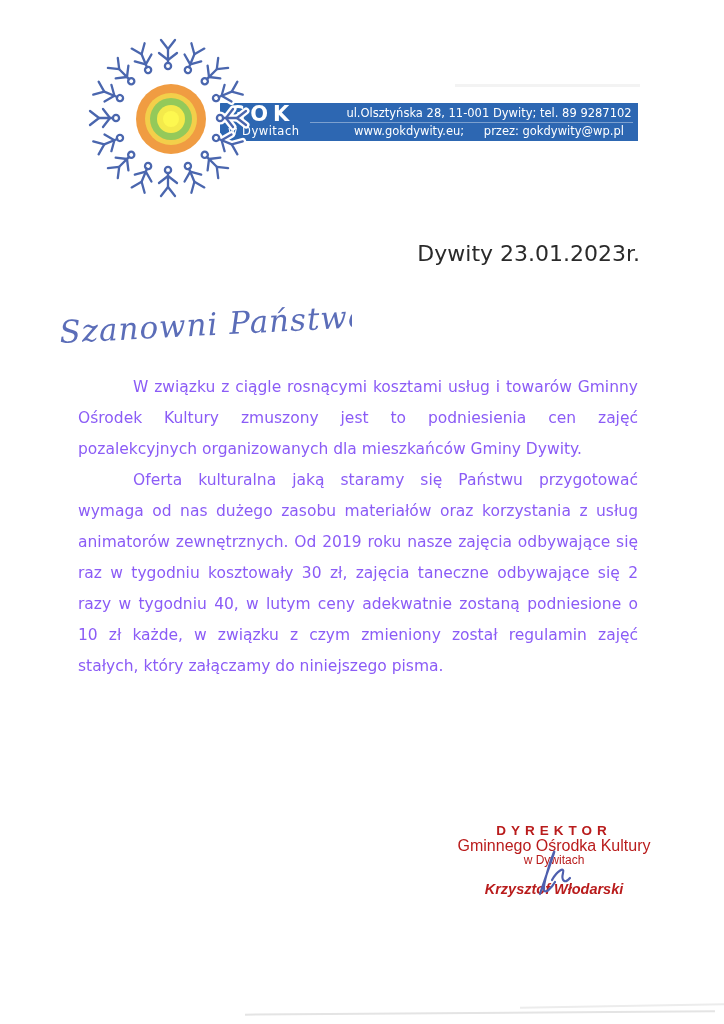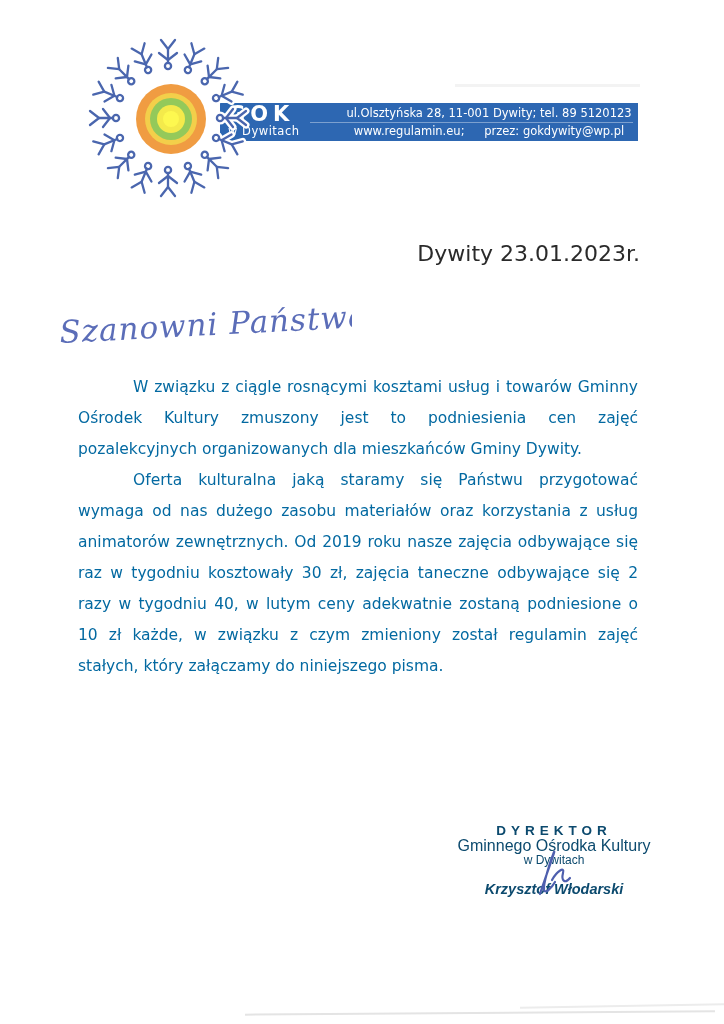--- a/index.html
+++ b/index.html
@@ -42,28 +42,28 @@
     left:0;top:241px;width:640px;text-align:right;
     font-size:22px;color:#2a2a2a;
   }
 
   
   .greeting-svg{left:52px;top:285px;}
 
   
   .letter-body{
     left:78px;top:372px;width:560px;
-    font-size:15.5px;line-height:31px;text-align:justify;color:#0369a1;
+    font-size:15.5px;line-height:31px;text-align:justify;color:#8b5cf6;
   }
   .letter-body p{margin:0;text-indent:55px;}
 
   
   .stamp{
     left:448px;top:824px;width:212px;text-align:center;
-    color:#0c4a6e;font-family:"Liberation Sans",sans-serif;line-height:14px;
+    color:#b91c1c;font-family:"Liberation Sans",sans-serif;line-height:14px;
   }
   .stamp-title{font-size:13.5px;letter-spacing:5px;font-weight:bold;}
   .stamp-org{font-size:16px;margin-top:1px;}
   .stamp-loc{font-size:12px;}
   .stamp-name{font-size:14.5px;font-style:italic;font-weight:bold;margin-top:15px;}
   .paraph-svg{left:528px;top:840px;}
 
   
   .scanline-a{left:245px;top:1012px;width:470px;height:2px;background:#e4e4e4;transform:rotate(-.4deg);}
   .scanline-b{left:520px;top:1005px;width:204px;height:2px;background:#ececec;transform:rotate(-1deg);}
@@ -72,23 +72,23 @@
 </head>
 <body>
 
 <div class="abs band">
   <div class="band-separator"></div>
   <div class="gok-block">
     <div class="gok-title">GOK</div>
     <div class="gok-sub">w Dywitach</div>
   </div>
   <div class="band-contact">
-    <div class="contact-row1">ul.Olsztyńska 28, 11-001 Dywity; tel. 89 5120123</div>
+    <div class="contact-row1">ul.Olsztyńska 28, 11-001 Dywity; tel. 89 9287102</div>
     <div class="contact-row2">
-      <span>www.regulamin.eu;</span>
+      <span>www.gokdywity.eu;</span>
       <span>przez: gokdywity@wp.pl</span>
     </div>
   </div>
 </div>
 
 <svg class="abs logo-svg" width="170" height="172" viewBox="0 0 170 172">
   <defs>
     <g id="fig">
       <circle cx="85" cy="33" r="3.1"></circle>
       <path d="M85 30 L85 16"></path>

